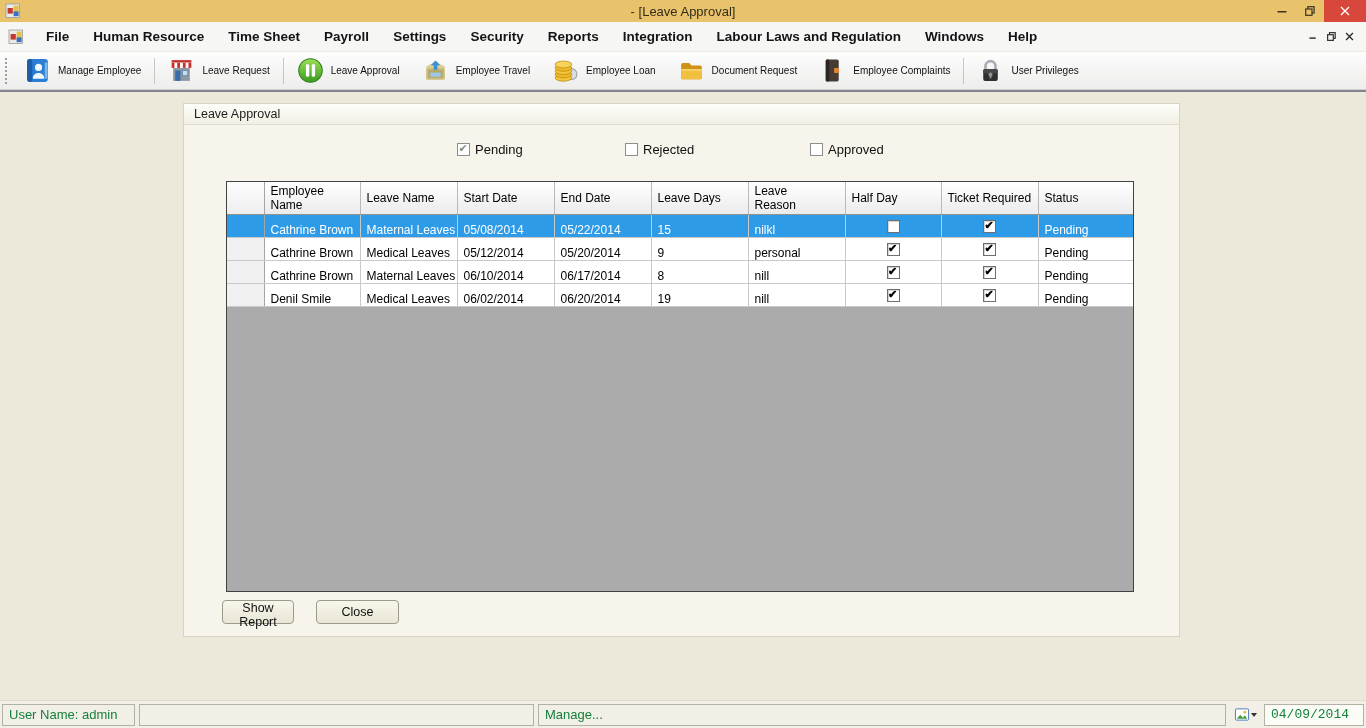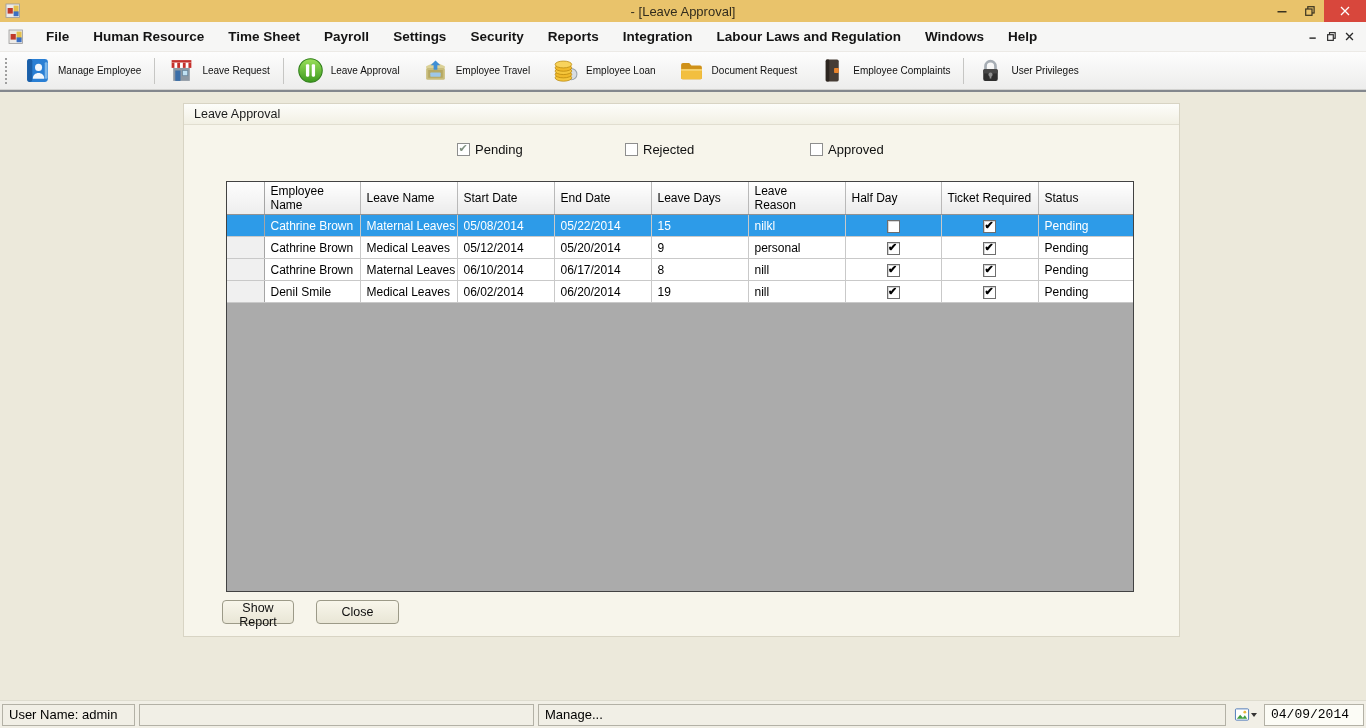--- a/index.html
+++ b/index.html
@@ -44,36 +44,36 @@
   .filter { position:absolute; display:flex; align-items:center; gap:5px; font-size:13px; color:#101010; cursor:default; }
   .cb { width:13px; height:13px; background:#fff; border:1px solid #8e8e8e; position:relative; flex:0 0 13px; }
   .cb.checked::after { content:"\2714"; position:absolute; left:0.5px; top:-2.5px; font-size:11px; color:#7f907f; }
 
   
   .grid { position:absolute; left:42px; top:77px; width:908px; height:411px; border:1px solid #424242; background:#ababab; overflow:hidden; }
   table.lgrid { border-collapse:collapse; table-layout:fixed; width:906px; background:#ababab; }
   .lgrid th { height:32px; background:linear-gradient(#ffffff,#ebebeb); border-right:1px solid #b9b9b9; border-bottom:1px solid #929292; font-weight:normal; font-size:12px; color:#000; text-align:left; vertical-align:middle; padding:2px 4px 2px 6px; line-height:14px; }
   .lgrid th.corner { background:linear-gradient(#fdfdfd,#eeeeee); border-right:1px solid #a5a5a5; }
   .lgrid th.wrap2 .lbl { display:block; width:62px; }
-  .lgrid td { height:22px; background:#fff; border-right:1px solid #c9c9c9; border-bottom:1px solid #c9c9c9; font-size:12px; color:#000; padding:0 0 0 6px; vertical-align:middle; white-space:nowrap; overflow:hidden; }
+  .lgrid td { height:22px; background:#fff; border-right:1px solid #c9c9c9; border-bottom:1px solid #c9c9c9; font-size:12px; color:#000; padding:8px 0 0 6px; vertical-align:middle; white-space:nowrap; overflow:hidden; }
   .lgrid td.rowhead { background:#f0f0f0; border-right:1px solid #a5a5a5; padding:0; }
   .lgrid td.cbcell { text-align:center; padding:0; }
   .gcheck { display:inline-block; width:13px; height:13px; background:#fff; border:1px solid #6e6e6e; position:relative; vertical-align:middle; box-shadow:inset 1px 1px 0 #d6d6d6; }
   .gcheck.checked::after { content:"\2714"; position:absolute; left:0.5px; top:-2px; font-size:11px; font-weight:bold; color:#000; }
   tr.selected td { background:#2d9be8; color:#fff; }
   tr.selected td.rowhead { background:#2d9be8; }
 
   
   .btn { position:absolute; height:24px; background:linear-gradient(#f8f6eb,#e9e6d6); border:1px solid #9c9a88; border-radius:4px; font-family:"Liberation Sans",sans-serif; font-size:12.5px; color:#101010; cursor:default; }
   .btn.show-report { left:38px; top:496px; width:72px; }
   .btn.close-btn { left:132px; top:496px; width:83px; }
 
   
   .statusbar { height:28px; background:#f1efe6; border-top:1px solid #dedccf; display:flex; align-items:center; padding:0 2px; gap:4px; }
-  .sb-panel { height:22px; border:1px solid #b3b1a6; display:flex; align-items:center; padding-left:6px; font-size:13px; color:#000000; background:#f1efe6; }
+  .sb-panel { height:22px; border:1px solid #b3b1a6; display:flex; align-items:center; padding-left:6px; font-size:13px; color:#15803d; background:#f1efe6; }
   .sb-user { width:133px; }
   .sb-empty { width:395px; }
   .sb-ready { flex:1; }
   .sb-icon { width:30px; height:22px; display:flex; align-items:center; justify-content:center; gap:1px; }
   .sb-icon svg { width:16px; height:15px; }
   .caret { width:0; height:0; border-left:3px solid transparent; border-right:3px solid transparent; border-top:4px solid #333; }
   .sb-date { width:100px; background:#fcfcf6;font-family:Liberation Mono, monospace; }
 </style>
 </head>
 <body>

